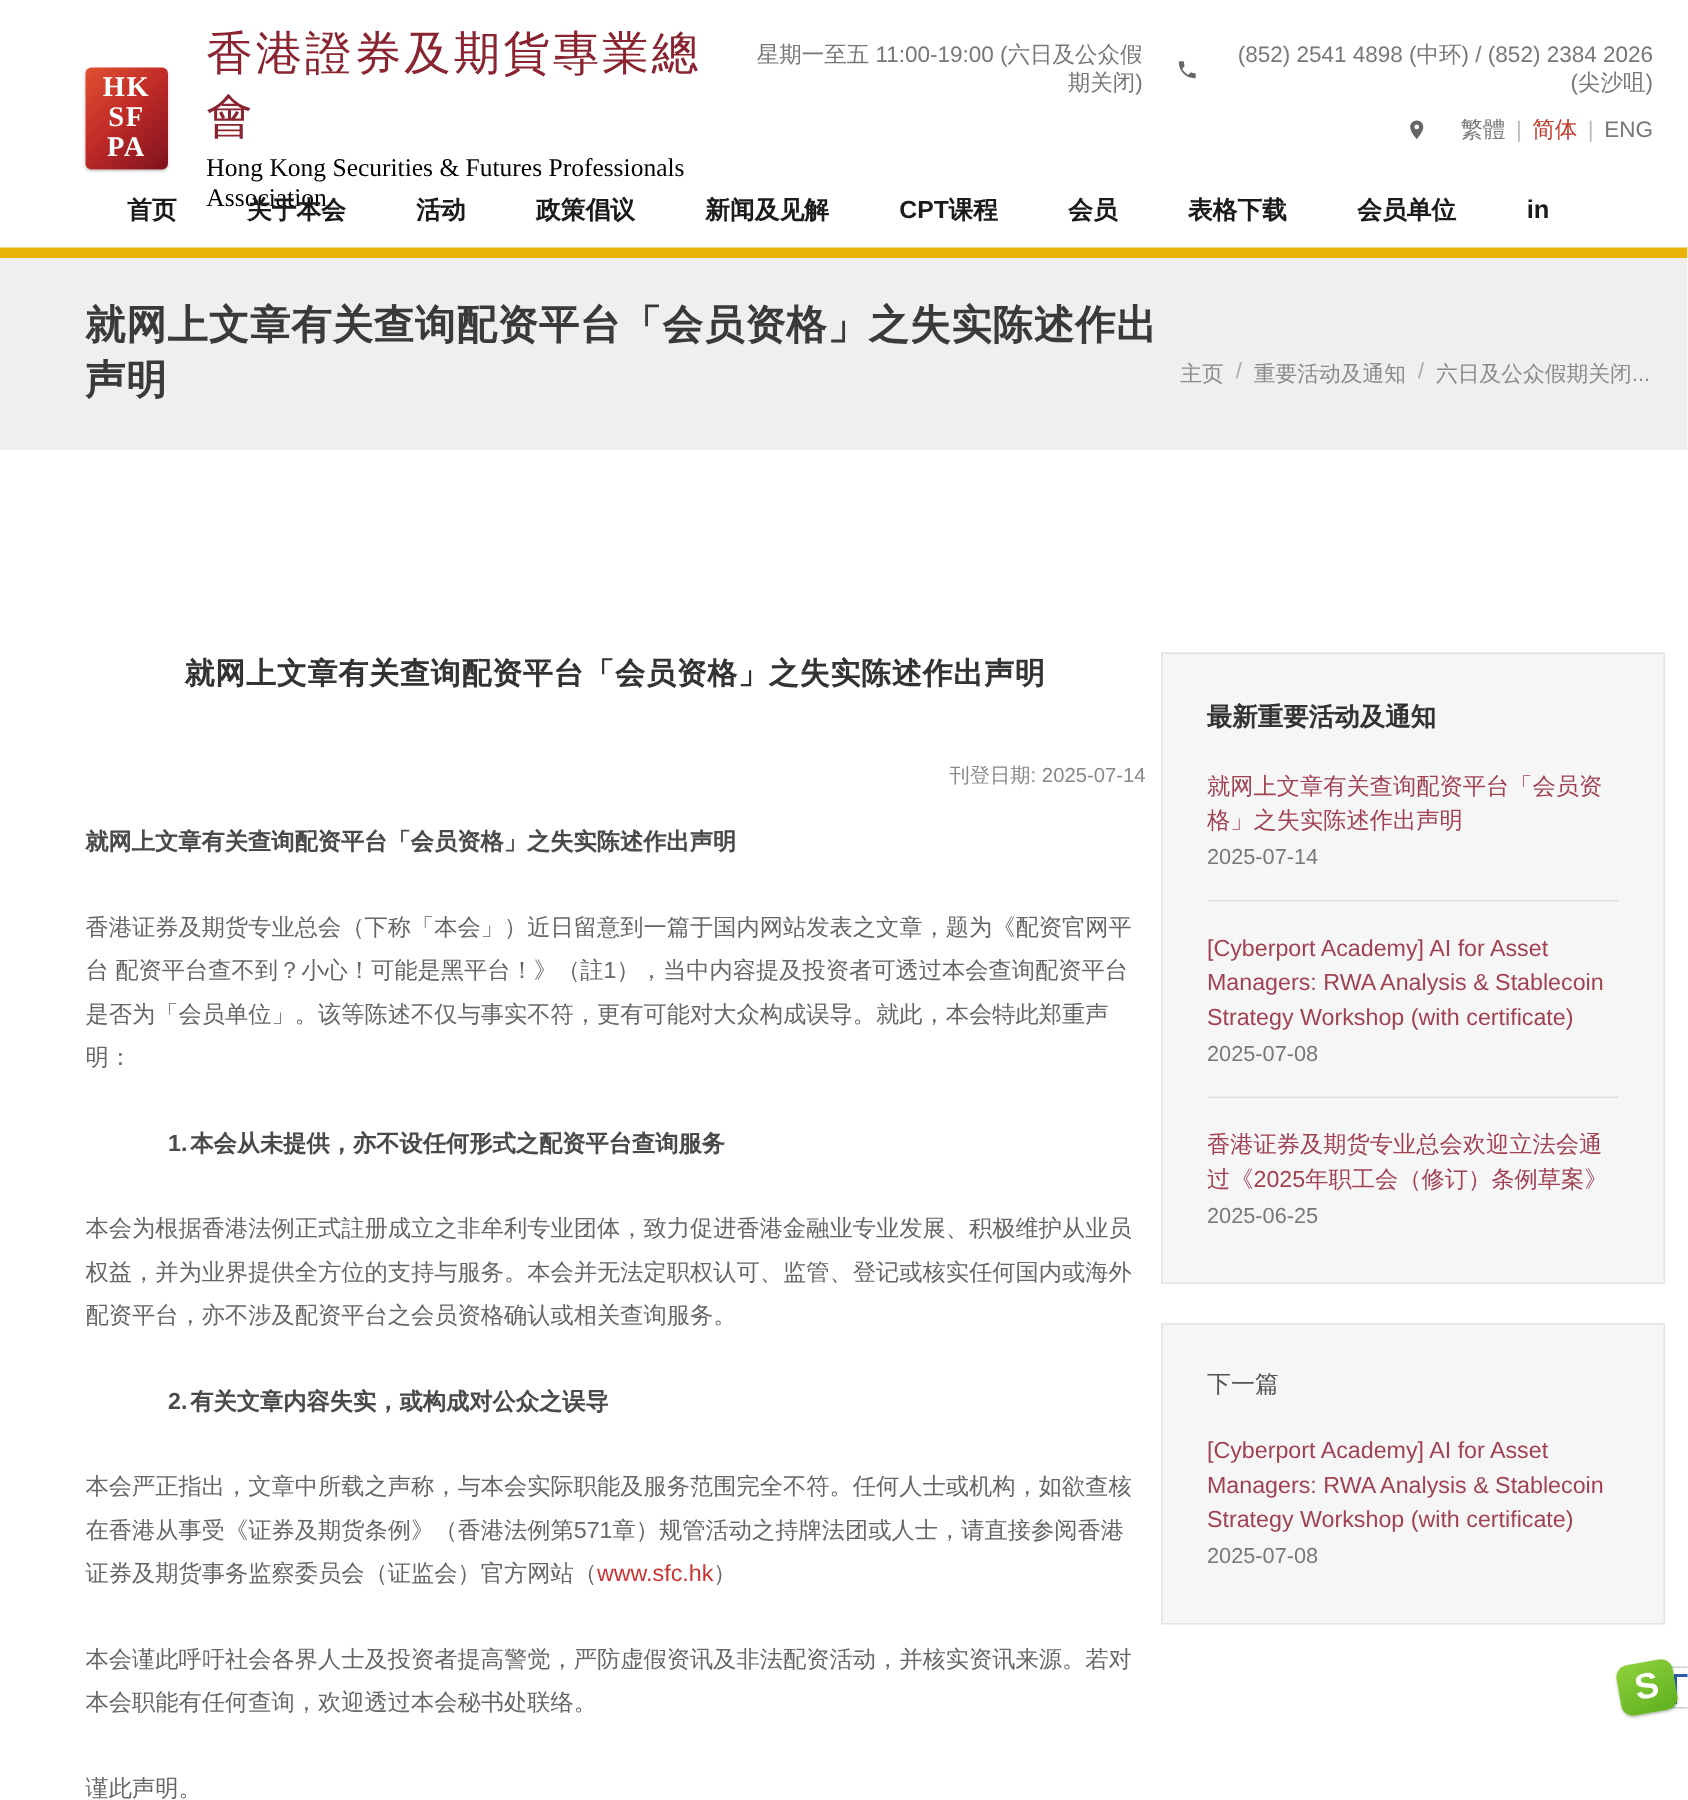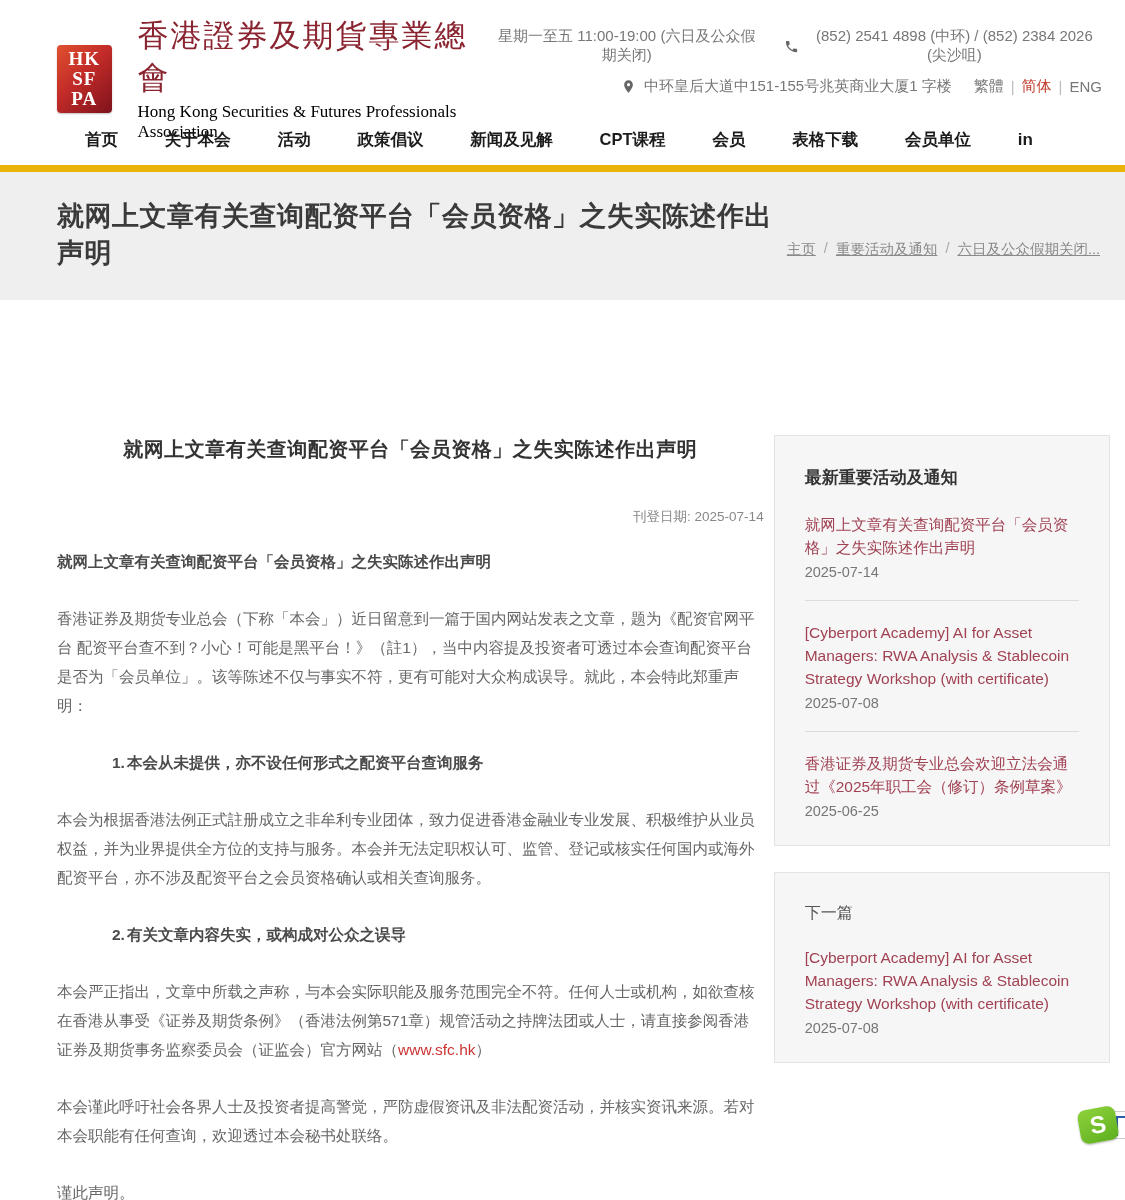--- a/index.html
+++ b/index.html
@@ -16,58 +16,58 @@
     display:flex; flex-direction:column; justify-content:center; align-items:center;
     color:#fff; font-family:"Liberation Serif","DejaVu Serif",serif;
     font-weight:bold; font-size:19px; line-height:20px; letter-spacing:1px;
     box-shadow:0 1px 2px rgba(0,0,0,.25); }
   .logo-text .zh { font-family:"Liberation Serif","DejaVu Serif",serif;
     font-size:31px; font-weight:normal; color:#8a2430; letter-spacing:2px; }
   .logo-text .en { font-family:"Liberation Serif","DejaVu Serif",serif;
     font-size:17px; color:#000000; margin-top:3px; }
   .contact { text-align:right; color:#777; font-size:15px; padding-top:12px; }
   .contact-row { display:flex; justify-content:flex-end; align-items:center; gap:8px;
-    margin-bottom:12px;text-align:center; }
+    margin-bottom:12px; }
   .icon-svg { width:15px; height:15px; fill:#666; flex:0 0 auto; }
   .hours { margin-right:14px; }
   .langs { margin-left:14px; display:flex; gap:7px; align-items:center; color:#777; }
   .langs .lang.active { color:#c0392b; }
   .langs .sep { color:#bbb; }
 
   
   .nav { height:57px; display:flex; align-items:center; justify-content:space-between;
     padding:0 92px 0 85px; border-bottom:7px solid #eab308; background:#fff; }
   .nav-item { font-size:16.5px; font-weight:bold; color:#1b1b1b; white-space:nowrap; }
   .nav-item.linkedin { font-size:17px; }
 
   
   .banner { background:#f0eff0; padding:26px 25px 26px 57px; min-height:128px;
     display:flex; justify-content:space-between; }
   .banner-title { width:730px; font-size:27px; font-weight:bold; color:#3a3a3a;
     line-height:37px; letter-spacing:.5px; }
   .breadcrumb { align-self:center; margin-top:26px; font-size:14.5px; color:#8a8a8a;
     white-space:nowrap; display:flex; gap:8px; }
-  .breadcrumb .crumb { color:#8a8a8a;text-decoration:underline; }
+  .breadcrumb .crumb { color:#8a8a8a; }
   .breadcrumb .bsep { color:#aaa; }
 
   
   .content { display:flex; padding:135px 15px 0 57px; gap:10px; }
   .article { width:708px; color:#666; font-size:15.5px; line-height:29px; }
   .article h2 { text-align:center; font-size:20px; color:#333; font-weight:bold;
     letter-spacing:.5px; margin-bottom:38px; }
   .pub-date { text-align:right; font-size:13.5px; color:#888; margin-bottom:16px; }
   .lead { font-weight:bold; color:#4a4a4a; margin-bottom:28px; font-size:15.5px; }
   .para { margin-bottom:28px; }
   .num-item { margin:0 0 28px 55px; font-weight:bold; color:#4a4a4a; }
   .num-item .num { margin-right:2px; }
   .red-link { color:#cc3333; }
 
   
   .sidebar { width:337px; display:flex; flex-direction:column; gap:26px; }
-  .side-box { background:#f7f6f7; border:1px solid #e4e2e3; padding:30px 30px 26px 30px; }
+  .side-box { background:#f7f6f7; border:1px solid #e4e2e3; padding:30px 30px 36px 30px; }
   .side-box h3 { font-size:17px; color:#333; font-weight:bold; margin-bottom:24px; }
   .side-box .next-heading { font-size:16px; color:#555; font-weight:normal;
     margin-bottom:22px; }
   .side-item-title { display:block; color:#a04252; font-size:15.5px; line-height:23px; }
   .side-item-date { color:#777; font-size:14.5px; margin-top:5px; }
   .side-divider { border:none; border-top:1px solid #dcdcdc; margin:20px 0; }
 
   
   .ime { position:absolute; top:1108px; right:0; display:flex; align-items:center; }
   .ime-s { width:38px; height:34px; background:linear-gradient(160deg,#8ed23c,#5faf1f);
@@ -100,21 +100,20 @@
       <span class="hours">星期一至五 11:00-19:00 (六日及公众假期关闭)</span>
       <svg class="icon-svg" viewBox="0 0 24 24">
           <path d="M6.6 10.8c1.4 2.8 3.8 5.1 6.6 6.6l2.2-2.2c.3-.3.7-.4 1-.2 1.1.4 2.3.6 3.6.6.6 0 1 .4 1 1V20c0 .6-.4 1-1 1C10.6 21 3 13.4 3 4c0-.6.4-1 1-1h3.5c.6 0 1 .4 1 1 0 1.2.2 2.4.6 3.6.1.3 0 .7-.2 1l-2.3 2.2z"></path>
         </svg>
       <span>(852) 2541 4898 (中环) / (852) 2384 2026 (尖沙咀)</span>
     </div>
     <div class="contact-row">
       <svg class="icon-svg" viewBox="0 0 24 24">
           <path d="M12 2C8.1 2 5 5.1 5 9c0 5.2 7 13 7 13s7-7.8 7-13c0-3.9-3.1-7-7-7zm0 9.5A2.5 2.5 0 1 1 12 6.5a2.5 2.5 0 0 1 0 5z"></path>
         </svg>
-      <span>中环皇后大道中151-155号兆英商业大厦1 字楼</span>
       <span class="langs">
         <a class="lang">繁體</a>
         <span class="sep">|</span>
         <a class="lang active">简体</a>
         <span class="sep">|</span>
         <a class="lang">ENG</a>
       </span>
     </div>
   </div>
 </div>

